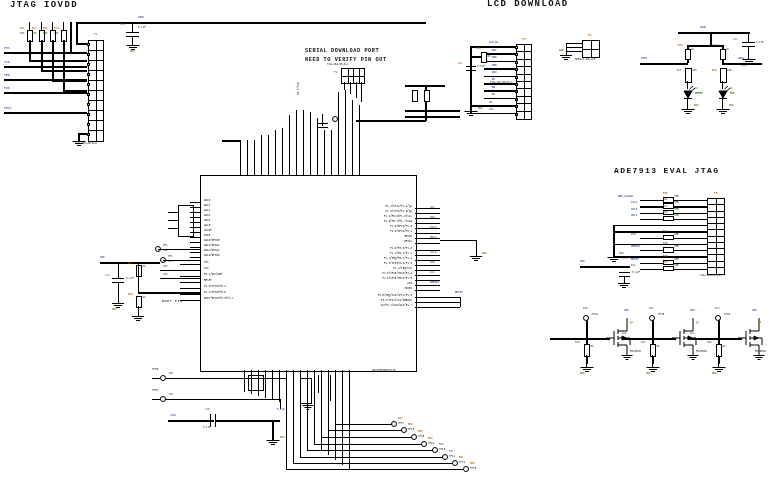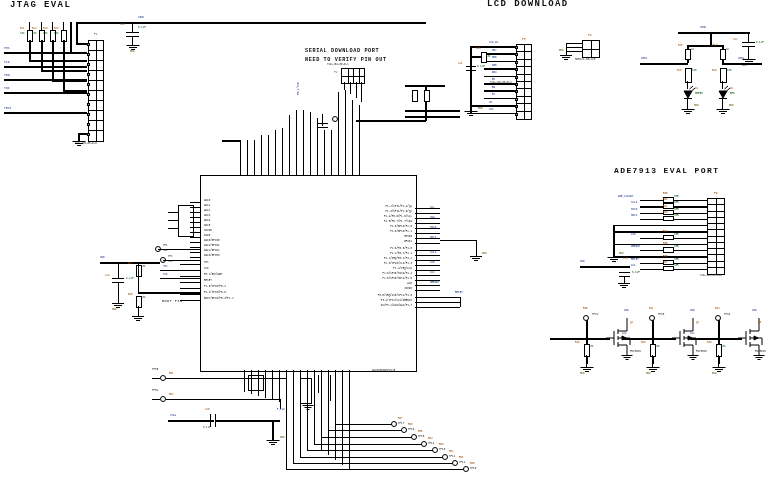--- a/index.html
+++ b/index.html
@@ -40,25 +40,25 @@
 
   svg{position:absolute;overflow:visible;}
   .s{stroke:#000;fill:none;stroke-width:1;}
   .sf{stroke:#000;fill:#000;stroke-width:1;}
 </style>
 </head>
 <body>
 
 <div id="sheet">
 
-  <div class="title t4" style="left:10px;top:3px;font-size:9px;">JTAG EVAL</div>
+  <div class="title t4" style="left:10px;top:3px;font-size:9px;">JTAG IOVDD</div>
   <div class="title" style="left:487px;top:-1px;font-size:9px;">LCD DOWNLOAD</div>
   <div class="title" style="left:305px;top:48px;font-size:5.2px;letter-spacing:0.6px;">SERIAL DOWNLOAD PORT</div>
   <div class="title" style="left:305px;top:57px;font-size:5.2px;letter-spacing:0.6px;">NEED TO VERIFY PIN OUT</div>
-  <div class="title" style="left:614px;top:166px;font-size:8px;">ADE7913 EVAL PORT</div>
+  <div class="title" style="left:614px;top:166px;font-size:8px;">ADE7913 EVAL JTAG</div>
   <div class="lbl pin tiny3" style="left:162px;top:300px;letter-spacing:0.4px;">BOOT PIN</div>
 
   <div class="wire wh" style="left:78px;top:22px;width:348px;height:1.6px;"></div>
   <div class="lbl net tiny2" style="left:138px;top:16px;">VDD</div>
 
   <div class="wire wv" style="left:29px;top:22px;height:20px;"></div>
   <div class="wire wv" style="left:41px;top:22px;height:20px;"></div>
   <div class="wire wv" style="left:52px;top:22px;height:20px;"></div>
   <div class="wire wv" style="left:63px;top:22px;height:20px;"></div>
 

